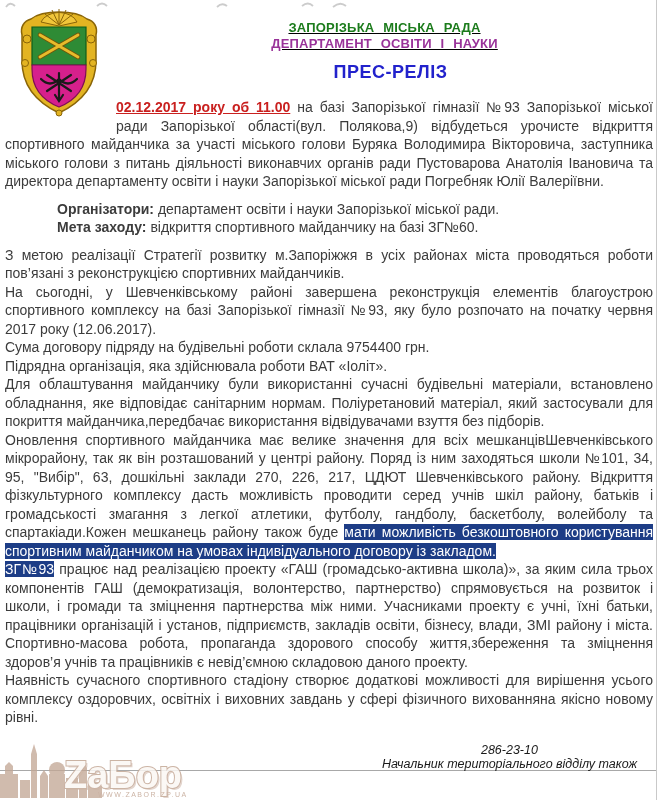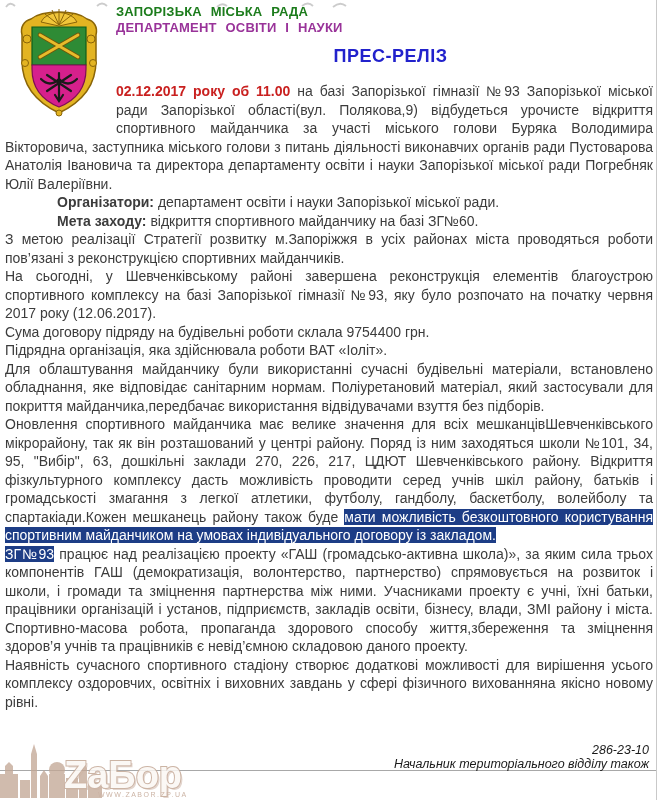--- a/index.html
+++ b/index.html
@@ -7,35 +7,35 @@
     position:relative;width:665px;height:800px;background:#ffffff;
     font-family:"Liberation Sans","DejaVu Sans",sans-serif;
     overflow:hidden;
   }
   .right-border{position:absolute;left:656px;top:0;width:1px;height:800px;background:#c9c9c9;}
   .top-artifacts{position:absolute;left:0;top:0;width:665px;height:10px;}
   
   .crest-box{float:left;width:90px;height:113px;margin:5px 12px 4px 14px;background:#fff;}
   .crest-box svg{display:block;width:100%;height:100%;}
   
-  .org-lines{padding-top:4px;padding-right:12px;text-align:left;font-weight:bold;font-size:13px;line-height:16px;word-spacing:5px;letter-spacing:.2px;}
+  .org-lines{padding-top:20px;padding-right:12px;text-align:center;font-weight:bold;font-size:13px;line-height:16px;word-spacing:5px;letter-spacing:.2px;text-decoration:underline;}
   .org-line1{color:#1C7C1C;}
   .org-line2{color:#993399;}
   .doc-title{margin:10px 0 15px;text-align:center;color:#2222CC;font-size:18px;font-weight:bold;letter-spacing:.5px;}
   
   .body-col{margin:0 12px 0 5px;font-size:14px;line-height:18.5px;color:#3C3C3C;text-align:justify;}
   .para{margin:0;}
-  .para.gap{}
+  .para.gap{margin-top:9px;}
   .para.indent{padding-left:52px;}
-  .seg-red{color:#C9201F;font-weight:bold;}
+  .seg-red{color:#C9201F;font-weight:bold;text-decoration:underline;}
   .seg-b{font-weight:bold;}
   .seg-hl{background:#1D3D86;color:#ffffff;}
   
   .footer-hr{position:absolute;left:0;top:770px;width:657px;height:0;border-top:1px solid #a8a8a8;}
-  .footer-right{position:absolute;right:16px;top:744px;text-align:right;font-style:italic;font-size:12.5px;line-height:13.5px;color:#1a1a1a;}
+  .footer-right{position:absolute;right:28px;top:744px;text-align:center;font-style:italic;font-size:12.5px;line-height:13.5px;color:#1a1a1a;}
   .watermark{position:absolute;left:0;top:740px;width:222px;height:60px;opacity:.85;}
   .watermark svg{display:block;width:100%;height:100%;}
 </style>
 </head>
 <body>
 
 <div class="page">
 
   <svg class="top-artifacts" viewBox="0 0 665 10" xmlns="http://www.w3.org/2000/svg">
     <g stroke="#cccccc" stroke-width="1.8" fill="none">

